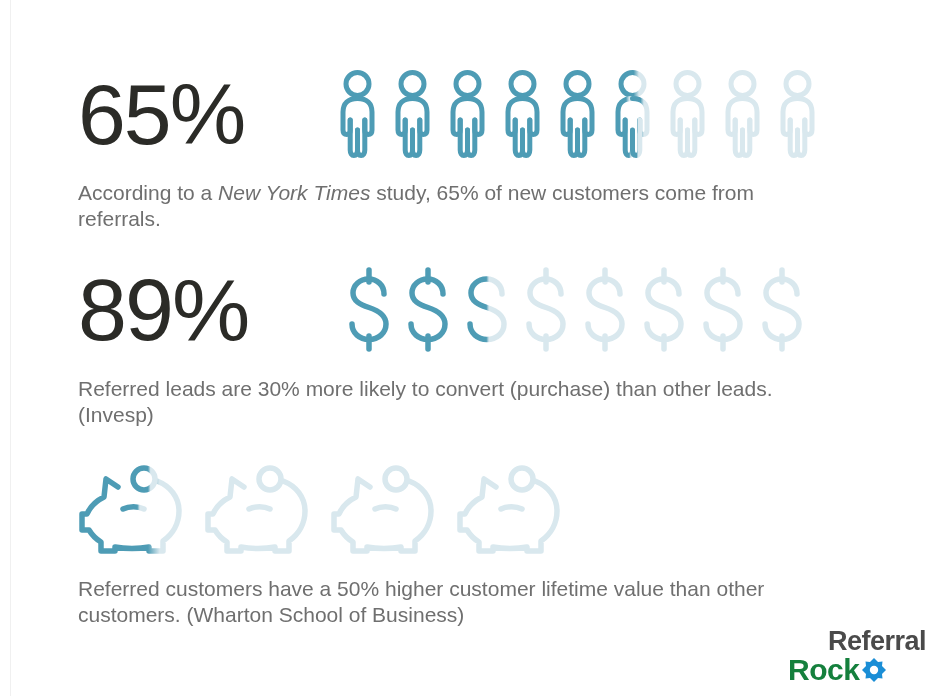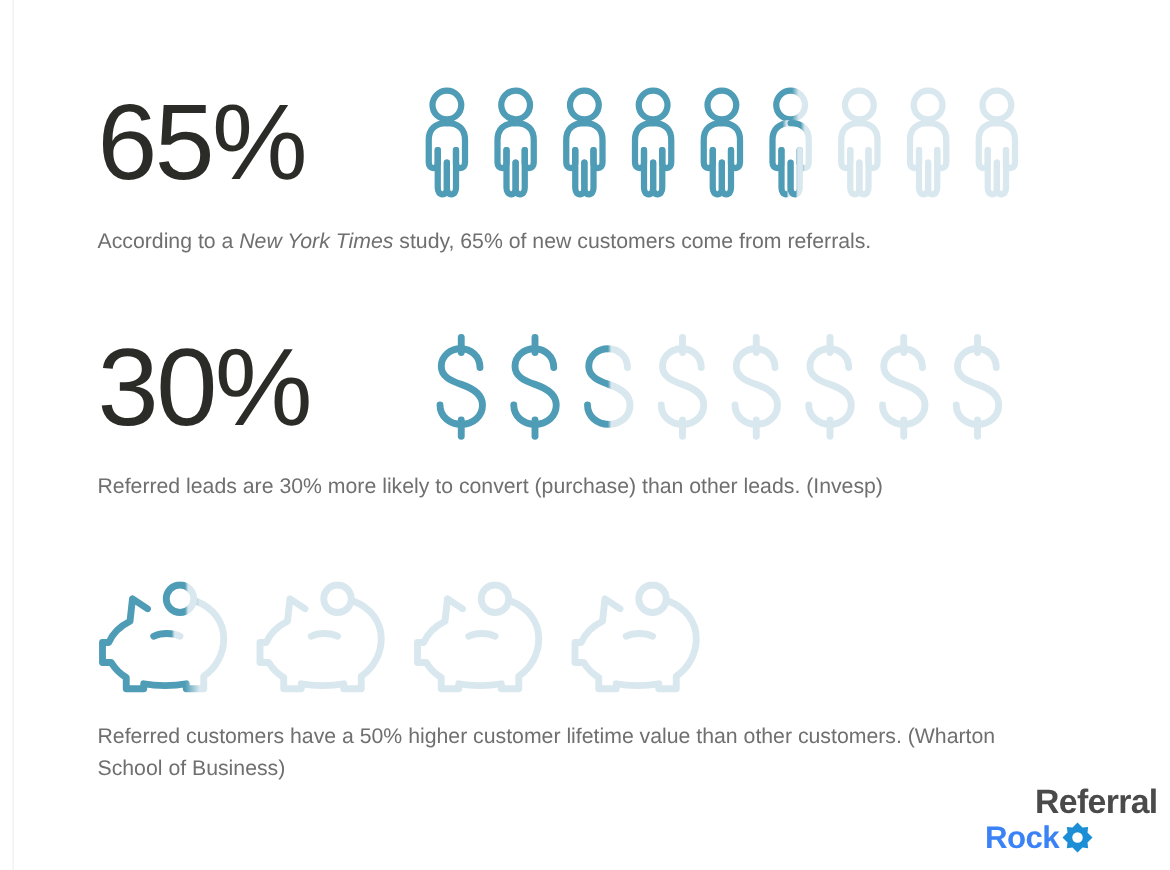--- a/index.html
+++ b/index.html
@@ -73,21 +73,21 @@
 
   
   .people .icon-cell { width: 55px; height: 92px; }
   
   .dollars .icon-cell { width: 59px; height: 92px; }
   
   .piggies .icon-cell { width: 126px; height: 90px; }
 
   .caption {
     font-family: "Liberation Sans", sans-serif;
-    font-size: 17px;
+    font-size: 21px;
     font-weight: 400;
     color: #6f6f6f;
     line-height: 26px;
     margin-top: 14px;
     max-width: 740px;
   }
   .caption em {
     font-style: italic;
   }
 
@@ -109,23 +109,23 @@
     margin-left: 40px;
   }
   .logo-line2 {
     display: flex;
     align-items: center;
     gap: 2px;
     margin-top: 1px;
   }
   .logo-rock {
     font-family: "Liberation Sans", sans-serif;
-    font-size: 25px;
+    font-size: 30px;
     font-weight: bold;
-    color: #3b82f6;
+    color: #15803d;
     line-height: 28px;
     letter-spacing: -0.5px;
   }
   .logo-mark { width: 26px; height: 26px; }
 </style>
 </head>
 <body>
 
 <div class="slide">
 
@@ -252,21 +252,21 @@
           </svg>
         </div>
 
       </div>
     </div>
     <div class="caption"><span>According to a </span><em>New York Times</em><span> study, 65% of new customers come from referrals.</span></div>
   </div>
 
   <div class="stat-block" id="block-1">
     <div class="stat-row">
-      <div class="stat-number">30%</div>
+      <div class="stat-number">89%</div>
       <div class="icon-strip dollars">
 
         <div class="icon-cell">
           <svg width="59" height="92" viewBox="0 0 59 92">
             <g fill="none" stroke="#4e9cb5" stroke-width="5.5" stroke-linecap="round" stroke-linejoin="round">
               <path d="M44 30c0-9-7-15-15.5-15S13 21 13 29c0 8 7 11.5 16 14.5S46 51 46 60c0 9-7.5 15.5-17 15.5S12 69 12 60"></path>
               <line x1="29" y1="6" x2="29" y2="18"></line>
               <line x1="29" y1="72" x2="29" y2="85"></line>
             </g>
           </svg>

